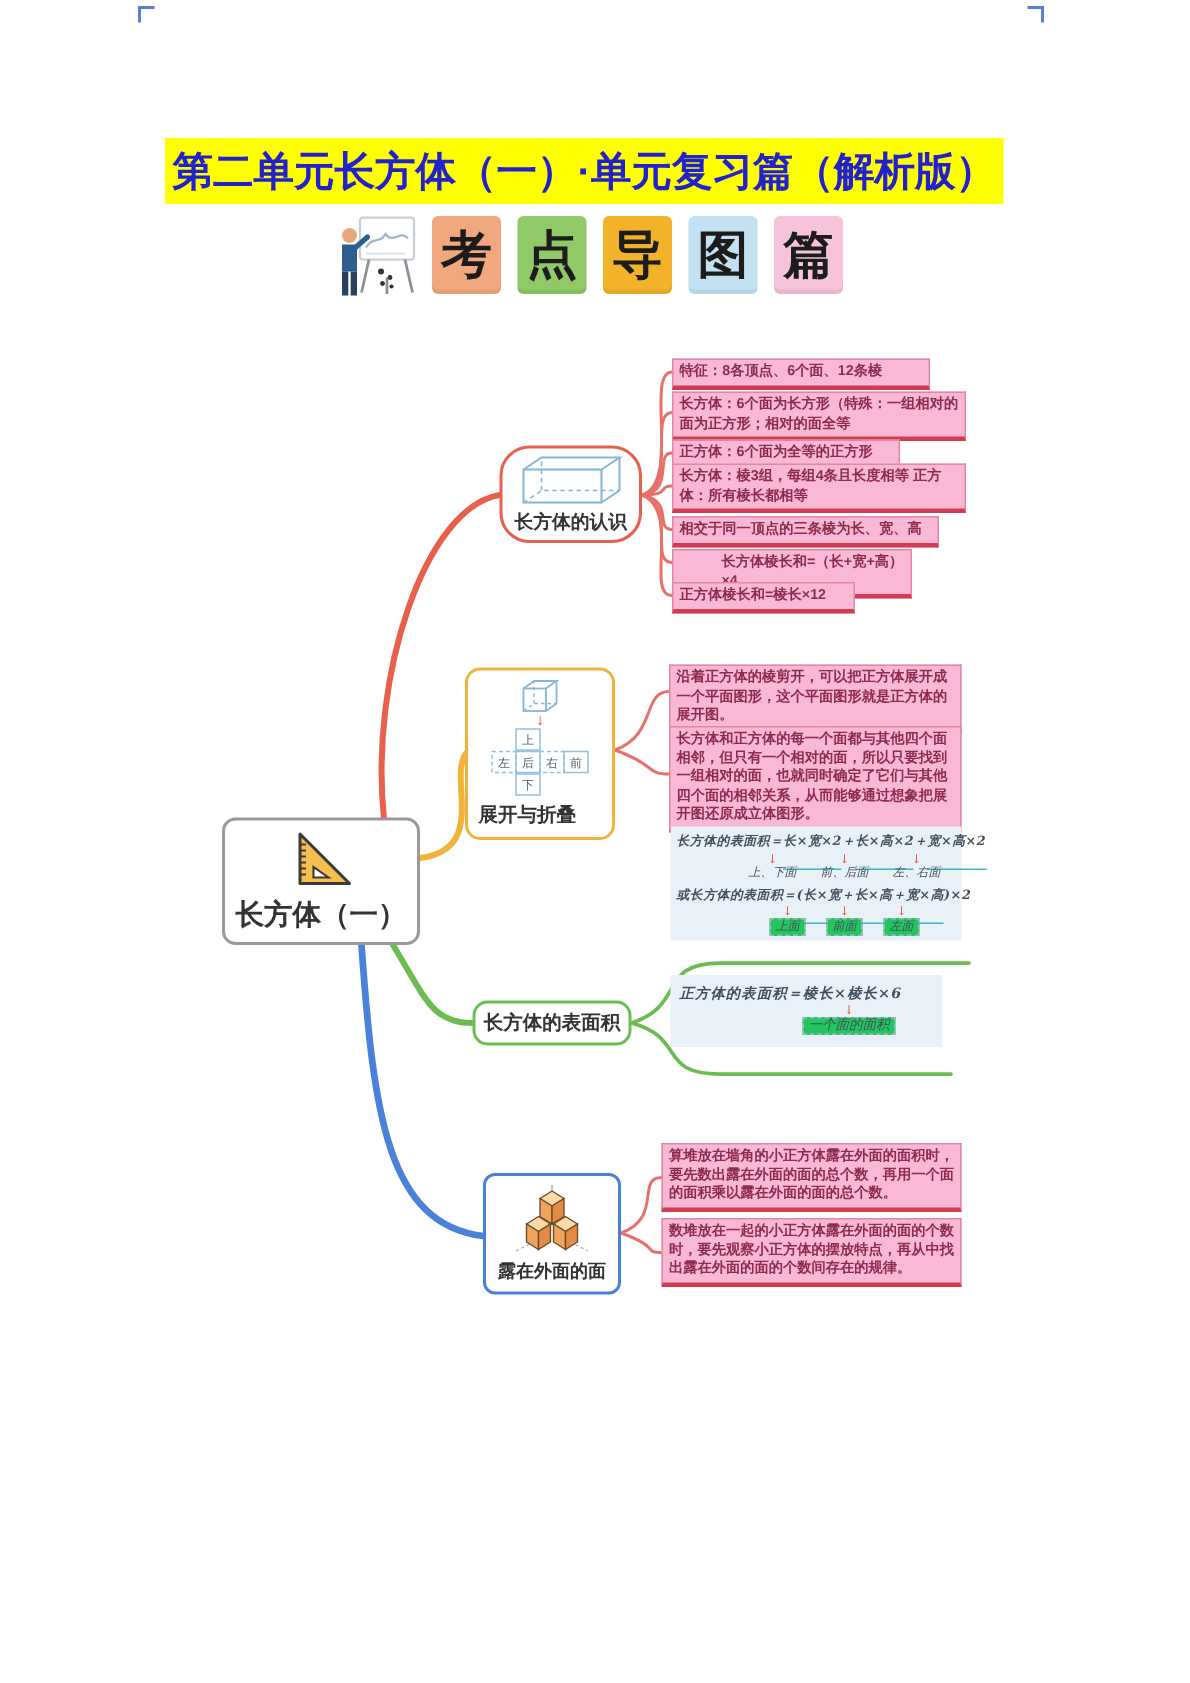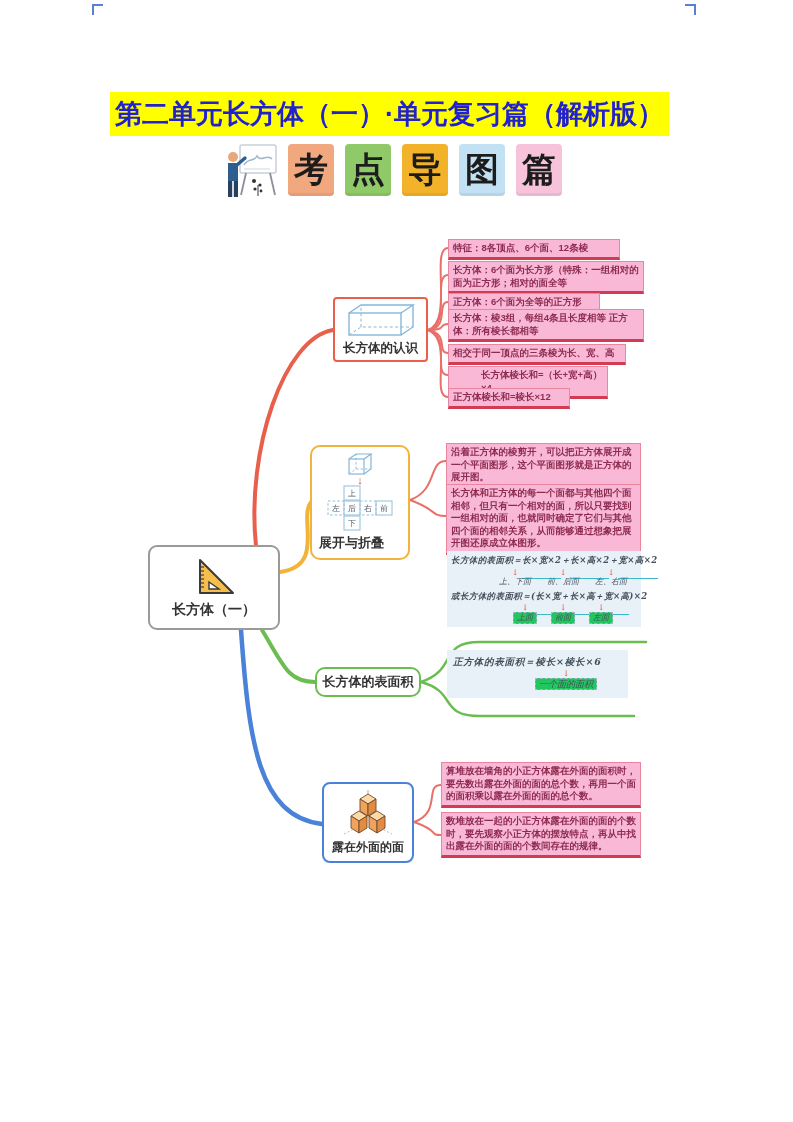--- a/index.html
+++ b/index.html
@@ -27,23 +27,23 @@
     display:flex; align-items:center; justify-content:center;
     font-family:"DejaVu Serif", serif; font-weight:bold; font-size:34px; color:#1c1c1c;
     box-shadow:inset 0 -3px 0 rgba(0,0,0,0.06);
   }
 
   
   .node { position:absolute; background:#fff; display:flex; flex-direction:column; align-items:center; justify-content:center; }
   .node-label { font-weight:bold; color:#333; white-space:nowrap; }
 
   .root-node { left:148px; top:545px; width:132px; height:85px; border:2px solid #9a9a9a; border-radius:9px; gap:4px; }
-  .root-node .node-label { font-size:14px; }
-
-  .renshi-node { left:333px; top:297px; width:95px; height:65px; border:2px solid #e8604c; border-radius:4px; gap:2px; }
+  .root-node .node-label { font-size:19px; }
+
+  .renshi-node { left:333px; top:297px; width:95px; height:65px; border:2px solid #e8604c; border-radius:20px; gap:2px; }
   .renshi-node .node-label { font-size:12.5px; }
 
   .zhankai-node { left:310px; top:445px; width:100px; height:115px; border:2.5px solid #f2b33a; border-radius:10px;
                   justify-content:flex-start; padding-top:5px; }
   .zhankai-node .node-label { font-size:13px; align-self:flex-start; padding:2px 0 0 7px; }
   .red-arrow { color:#e04a2a; font-size:11px; line-height:9px; font-weight:bold; }
 
   .biaomianji-node { left:315px; top:667px; width:106px; height:30px; border:2px solid #6bbd51; border-radius:10px; }
   .biaomianji-node .node-label { font-size:13px; }
 

